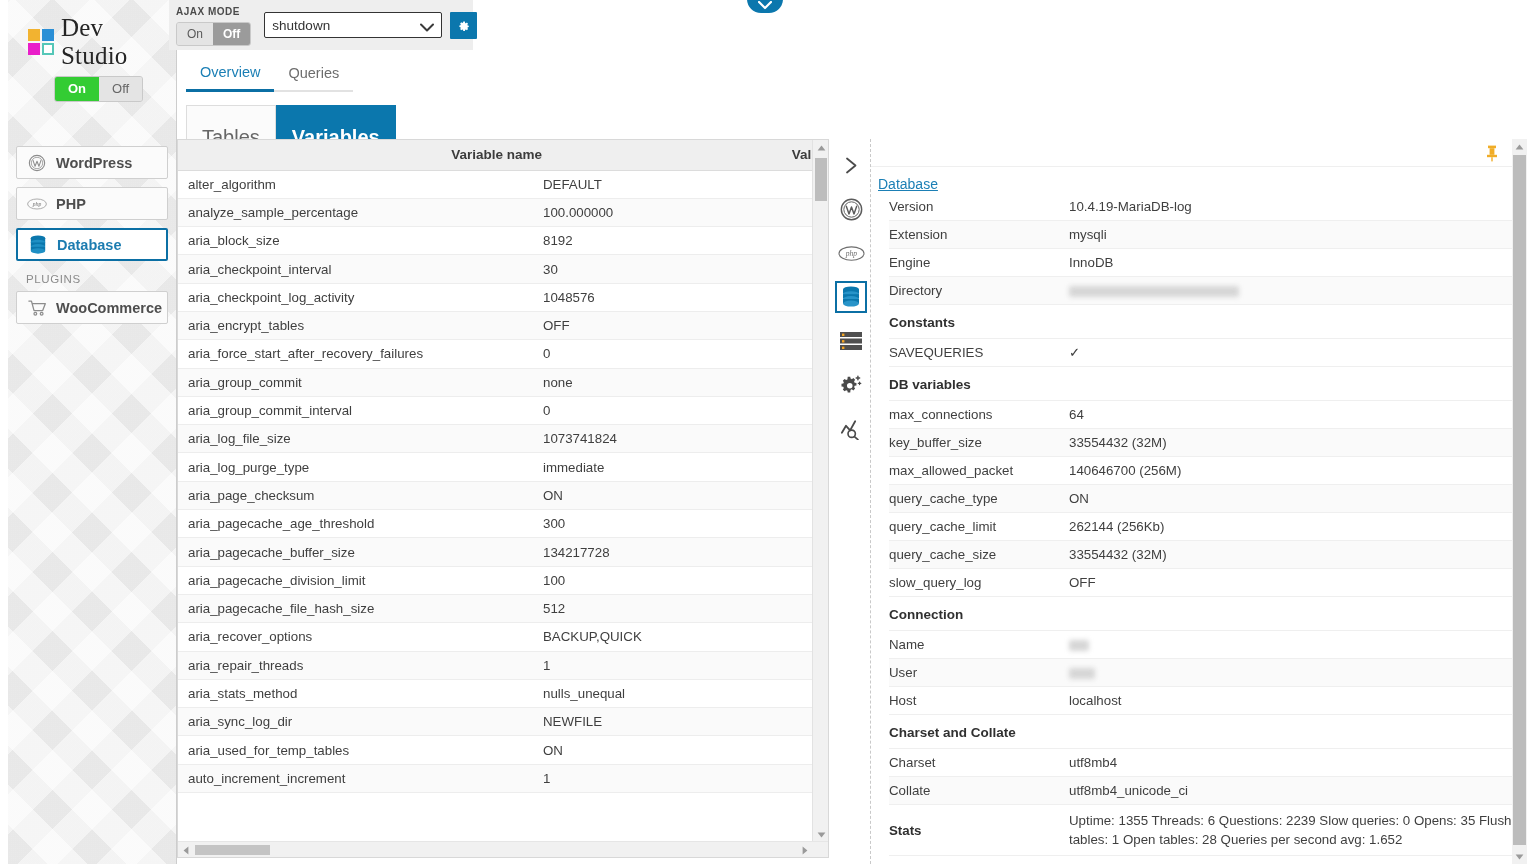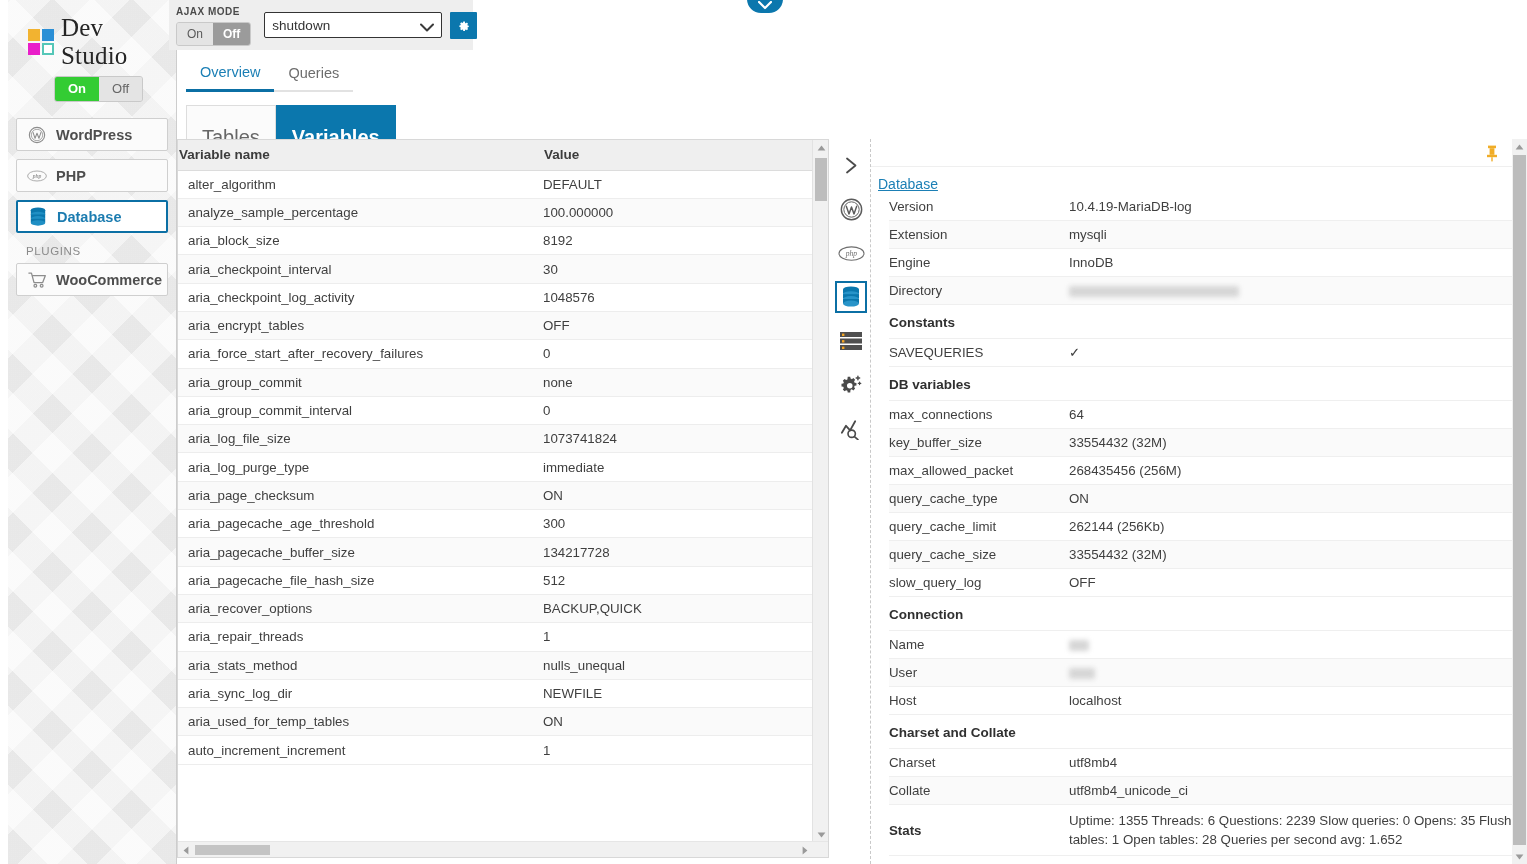--- a/index.html
+++ b/index.html
@@ -49,21 +49,21 @@
     border: 1px solid #c9c9c9;
     background: #e4e4e4;
     font-size: 13px;
     font-weight: bold;
   }
   .toggle > span { padding: 4px 13px; line-height: 16px; }
   .toggle .on-active { background: #33cc33; color: #fff; }
   .toggle .off-idle { background: #e4e4e4; color: #666; font-weight: normal; }
   .brand-toggle-wrap { padding: 6px 0 0 46px; }
 
-  .side-nav { padding: 16px 8px; }
+  .side-nav { margin-top: 28px; padding: 16px 8px; }
   .side-item {
     display: flex; align-items: center;
     height: 33px;
     background: #fbfbfb;
     border: 1px solid #cfcfcf;
     border-radius: 2px;
     margin-bottom: 8px;
     padding-left: 10px;
     font-size: 14.5px;
     font-weight: bold;
@@ -184,21 +184,21 @@
     overflow: hidden;
   }
   .vtable { width: 100%; border-collapse: collapse; table-layout: fixed; }
   .vtable th {
     background: #efefef;
     font-size: 13.5px;
     font-weight: bold;
     color: #3c3c3c;
     height: 30px;
     border-bottom: 1px solid #dcdcdc;
-    text-align: left;
+    text-align: right;
   }
   .vtable th.c-name { width: 365px; }
   .vtable td {
     font-size: 13.3px;
     color: #3f3f3f;
     height: 28.3px;
     padding: 0 0 0 10px;
     border-bottom: 1px solid #ededed;
     white-space: nowrap; overflow: hidden;
   }
@@ -491,20 +491,24 @@
           </tr>
           <tr>
             <td>aria_pagecache_age_threshold</td>
             <td class="v-val">300</td>
           </tr>
           <tr>
             <td>aria_pagecache_buffer_size</td>
             <td class="v-val">134217728</td>
           </tr>
           <tr>
+            <td>aria_pagecache_division_limit</td>
+            <td class="v-val">100</td>
+          </tr>
+          <tr>
             <td>aria_pagecache_file_hash_size</td>
             <td class="v-val">512</td>
           </tr>
           <tr>
             <td>aria_recover_options</td>
             <td class="v-val">BACKUP,QUICK</td>
           </tr>
           <tr>
             <td>aria_repair_threads</td>
             <td class="v-val">1</td>
@@ -659,21 +663,21 @@
           <tr>
             <td class="k">max_connections</td>
             <td>64</td>
           </tr>
           <tr class="shaded">
             <td class="k">key_buffer_size</td>
             <td>33554432 (32M)</td>
           </tr>
           <tr>
             <td class="k">max_allowed_packet</td>
-            <td>268435456 (256M)</td>
+            <td>140646700 (256M)</td>
           </tr>
           <tr class="shaded">
             <td class="k">query_cache_type</td>
             <td>ON</td>
           </tr>
           <tr>
             <td class="k">query_cache_limit</td>
             <td>262144 (256Kb)</td>
           </tr>
           <tr class="shaded">

